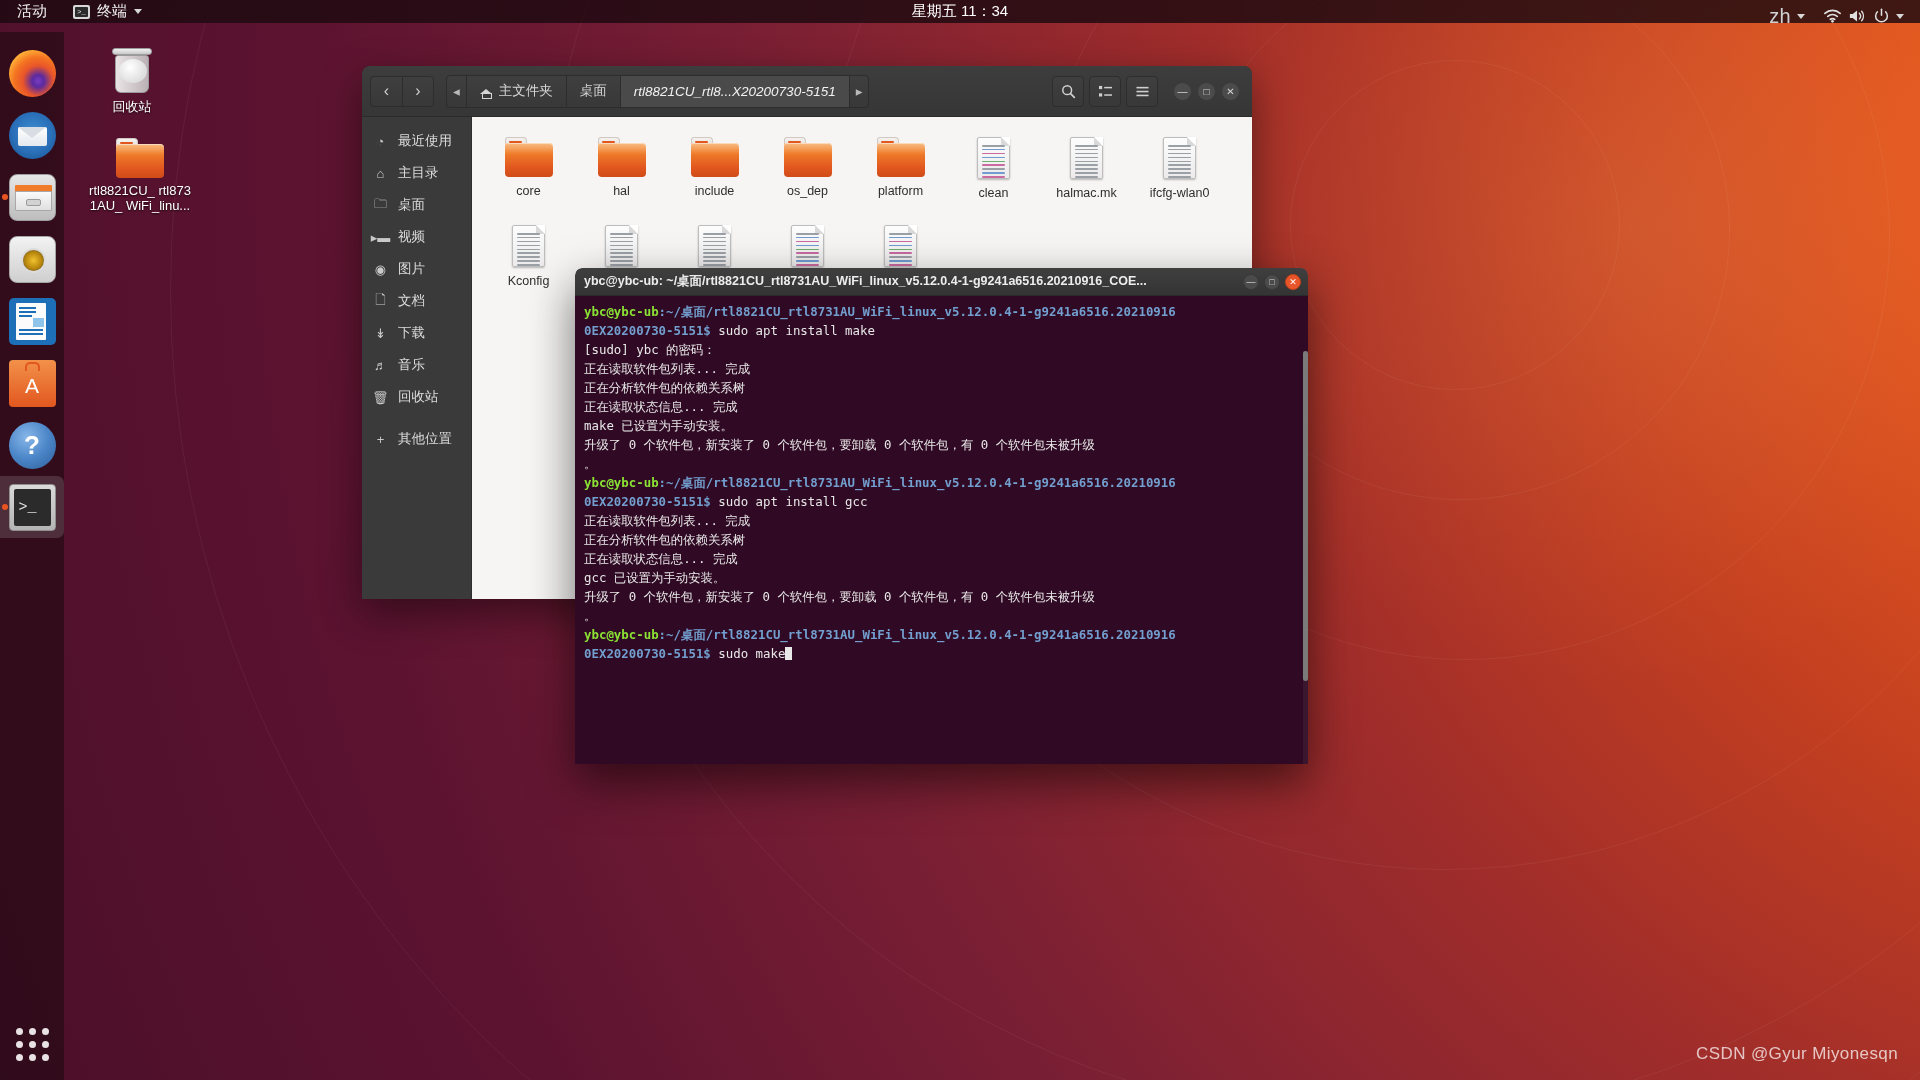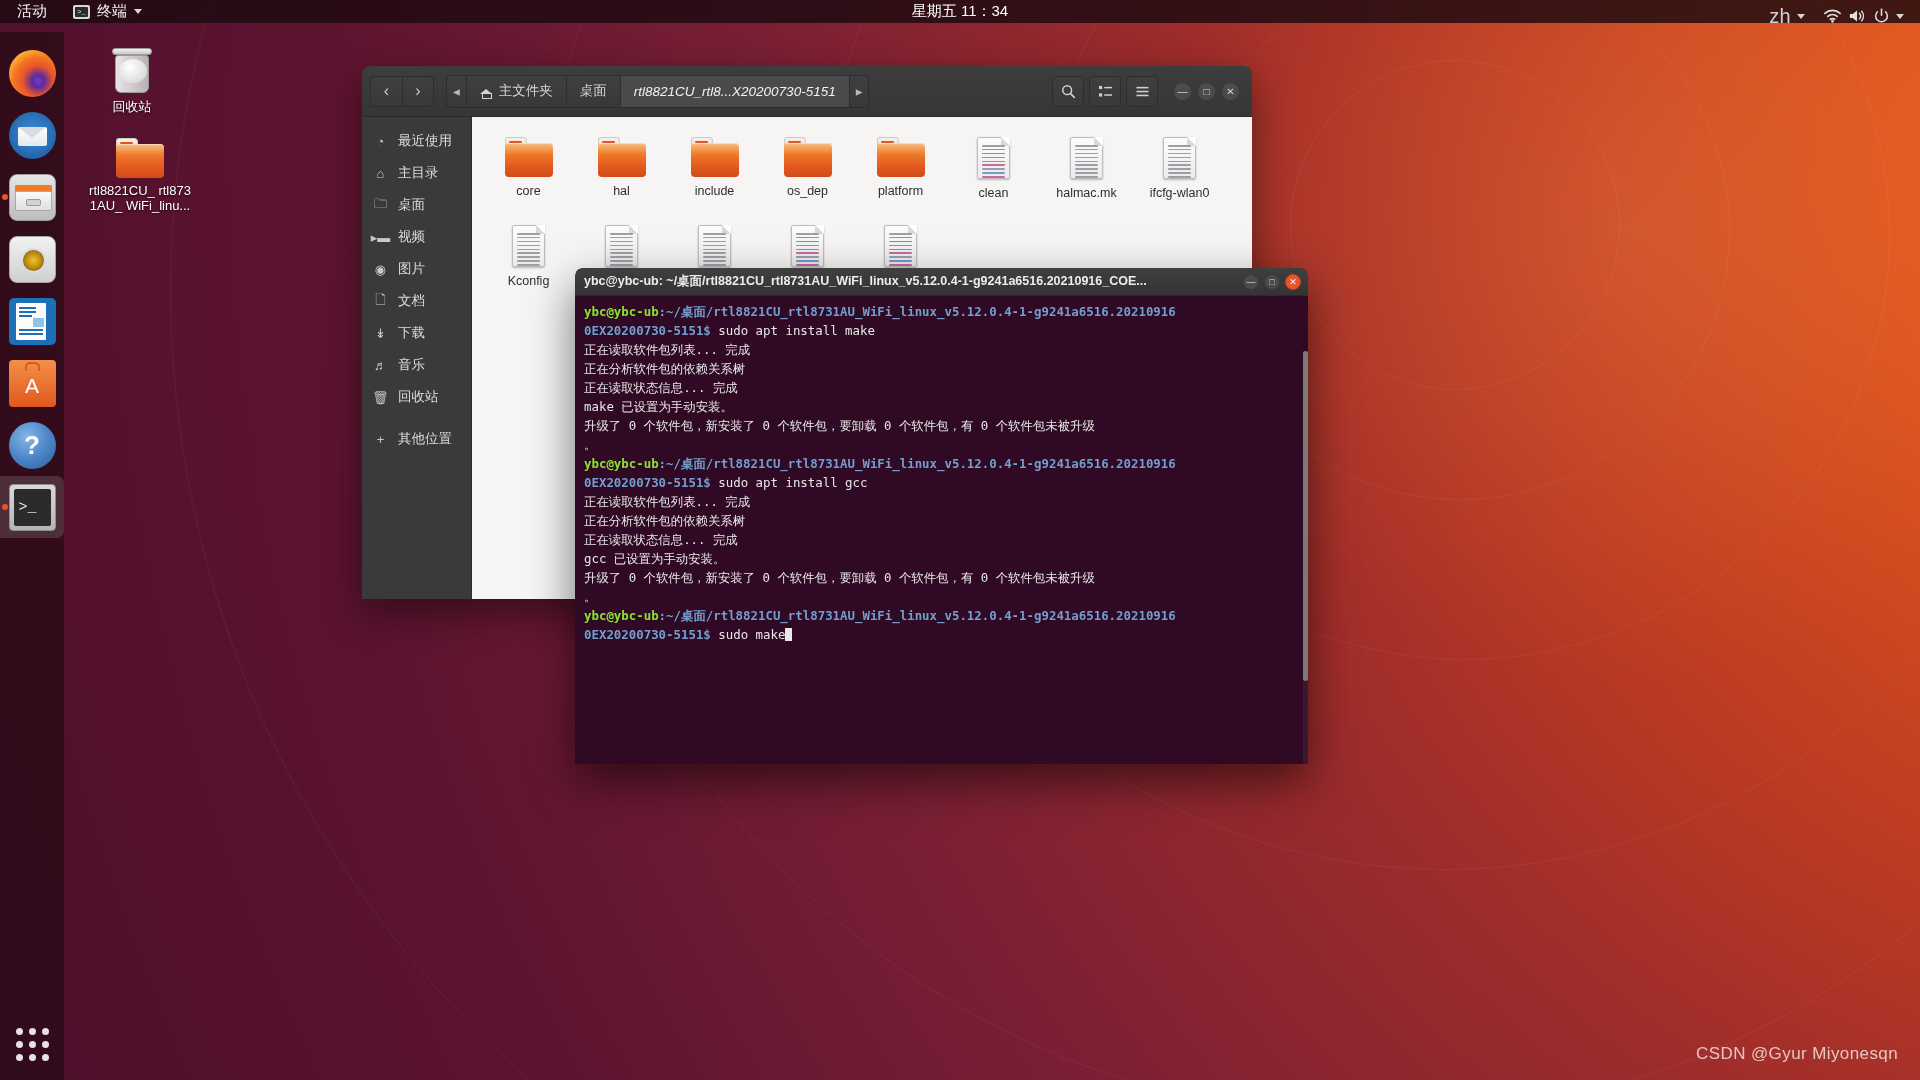--- a/index.html
+++ b/index.html
@@ -683,20 +683,21 @@
     </div>
   </div>
 
 
   <div class="screen" id="screen-host">
     <div class="scrollbar">
         <i></i>
       </div>
   <div class="ln"><span class="c-user">ybc@ybc-ub</span><span class="c-path">:~/桌面/rtl8821CU_rtl8731AU_WiFi_linux_v5.12.0.4-1-g9241a6516.20210916
 0EX20200730-5151$ </span><span class="c-plain">sudo apt install make</span></div>
+      <div class="ln c-plain">[sudo] ybc 的密码：</div>
       <div class="ln c-plain">正在读取软件包列表... 完成</div>
       <div class="ln c-plain">正在分析软件包的依赖关系树</div>
       <div class="ln c-plain">正在读取状态信息... 完成</div>
       <div class="ln c-plain">make 已设置为手动安装。</div>
       <div class="ln c-plain">升级了 0 个软件包，新安装了 0 个软件包，要卸载 0 个软件包，有 0 个软件包未被升级</div>
       <div class="ln c-plain">。</div>
       <div class="ln"><span class="c-user">ybc@ybc-ub</span><span class="c-path">:~/桌面/rtl8821CU_rtl8731AU_WiFi_linux_v5.12.0.4-1-g9241a6516.20210916
 0EX20200730-5151$ </span><span class="c-plain">sudo apt install gcc</span></div>
       <div class="ln c-plain">正在读取软件包列表... 完成</div>
       <div class="ln c-plain">正在分析软件包的依赖关系树</div>

